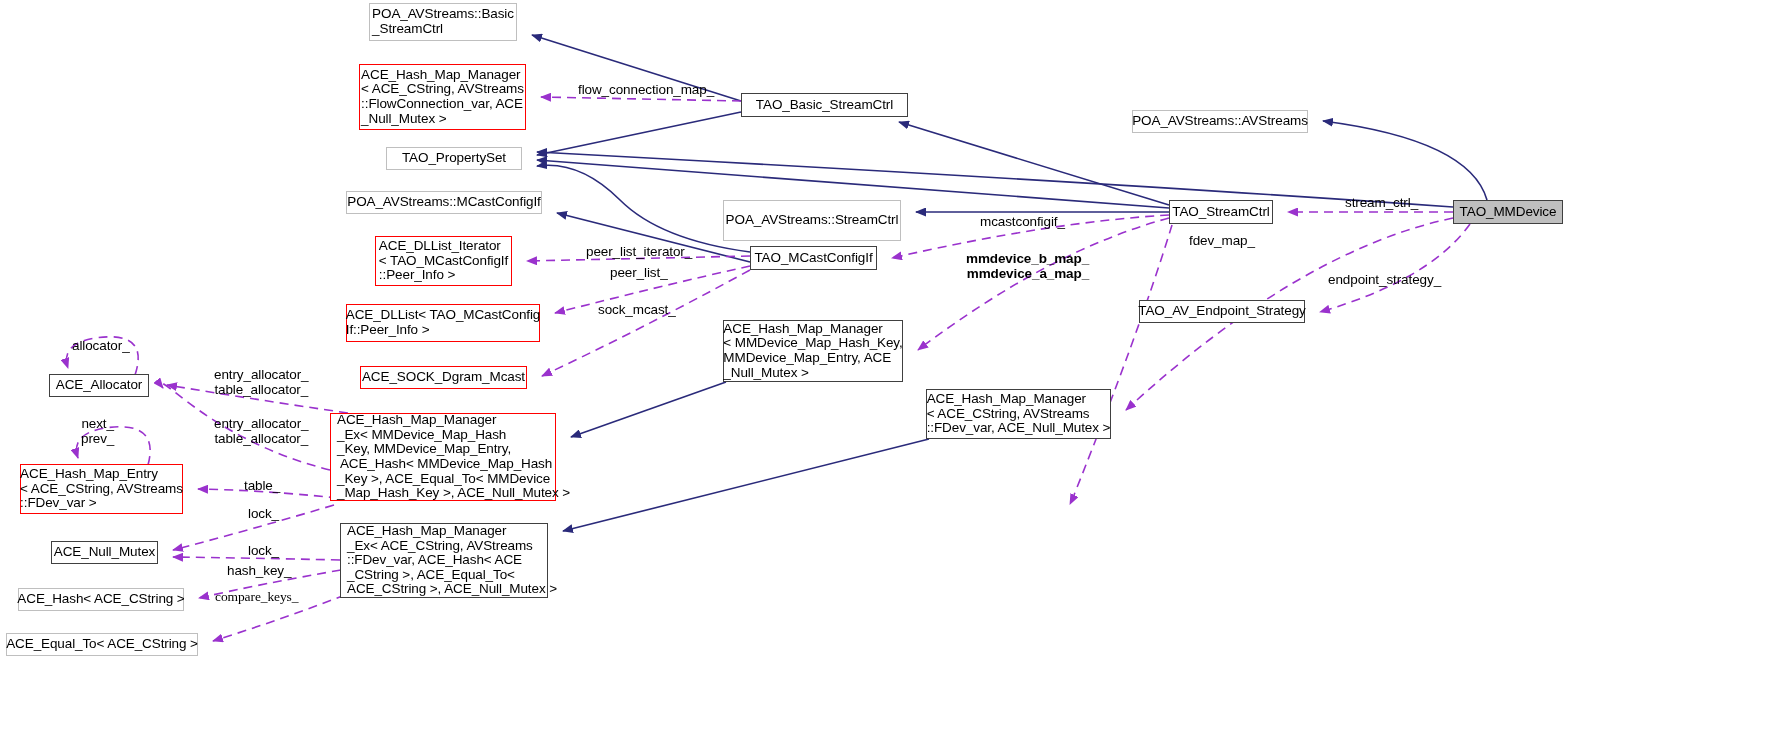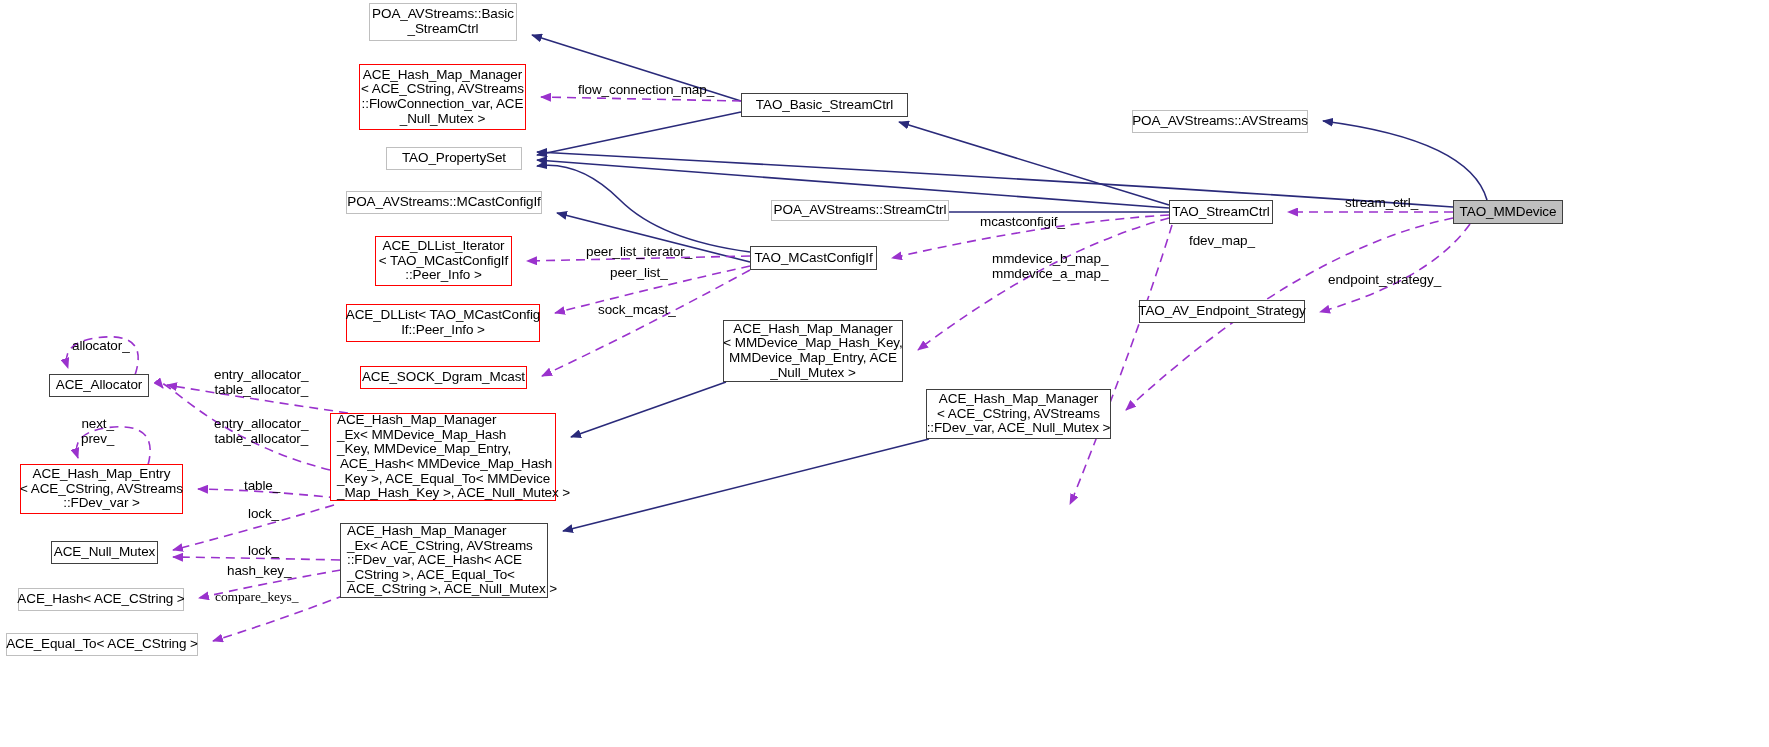--- a/index.html
+++ b/index.html
@@ -22,21 +22,20 @@
     width: 1769px;
     height: 747px;
     pointer-events: none;
   }
   .node {
     position: absolute;
     box-sizing: border-box;
     display: flex;
     align-items: center;
     justify-content: center;
-    text-align: center;
     font-size: 13.5px;
     line-height: 14.6px;
     color: #000000;
     background: #ffffff;
     white-space: pre;
     padding: 2px 4px;
     letter-spacing: -0.1px;
   }
   
   .node.grey {
@@ -133,21 +132,21 @@
 If::Peer_Info &gt;</div>
 
   <div class="node red" style="left:375px;top:236px;width:137px;height:50px;">ACE_DLList_Iterator
 &lt; TAO_MCastConfigIf
 ::Peer_Info &gt;</div>
 
   <div class="node red" style="left:360px;top:366px;width:167px;height:23px;">ACE_SOCK_Dgram_Mcast</div>
 
   <div class="node black" style="left:741px;top:93px;width:167px;height:24px;">TAO_Basic_StreamCtrl</div>
 
-  <div class="node grey" style="left:723px;top:200px;width:178px;height:21px;margin-left:48px;">POA_AVStreams::StreamCtrl</div>
+  <div class="node grey" style="left:723px;top:200px;width:178px;height:41px;">POA_AVStreams::StreamCtrl</div>
 
   <div class="node black" style="left:750px;top:246px;width:127px;height:24px;">TAO_MCastConfigIf</div>
 
   <div class="node black" style="left:723px;top:320px;width:180px;height:62px;">ACE_Hash_Map_Manager
 &lt; MMDevice_Map_Hash_Key,
 MMDevice_Map_Entry, ACE
 _Null_Mutex &gt;</div>
 
   <div class="node black" style="left:926px;top:389px;width:185px;height:50px;">ACE_Hash_Map_Manager
 &lt; ACE_CString, AVStreams
@@ -187,21 +186,21 @@
 ACE_CString &gt;, ACE_Null_Mutex &gt;</div>
 
   <div class="edge-label" style="left:578px;top:83px;">flow_connection_map_</div>
 
   <div class="edge-label" style="left:980px;top:215px;">mcastconfigif_</div>
 
   <div class="edge-label" style="left:1345px;top:196px;">stream_ctrl_</div>
 
   <div class="edge-label" style="left:1189px;top:234px;">fdev_map_</div>
 
-  <div class="edge-label" style="left:992px;top:252px;text-align:right;">mmdevice_b_map_
+  <div class="edge-label" style="left:966px;top:252px;text-align:right;font-weight:bold;">mmdevice_b_map_
 mmdevice_a_map_</div>
 
   <div class="edge-label" style="left:1328px;top:273px;">endpoint_strategy_</div>
 
   <div class="edge-label" style="left:586px;top:245px;">peer_list_iterator_</div>
 
   <div class="edge-label" style="left:610px;top:266px;">peer_list_</div>
 
   <div class="edge-label" style="left:598px;top:303px;">sock_mcast_</div>
 

